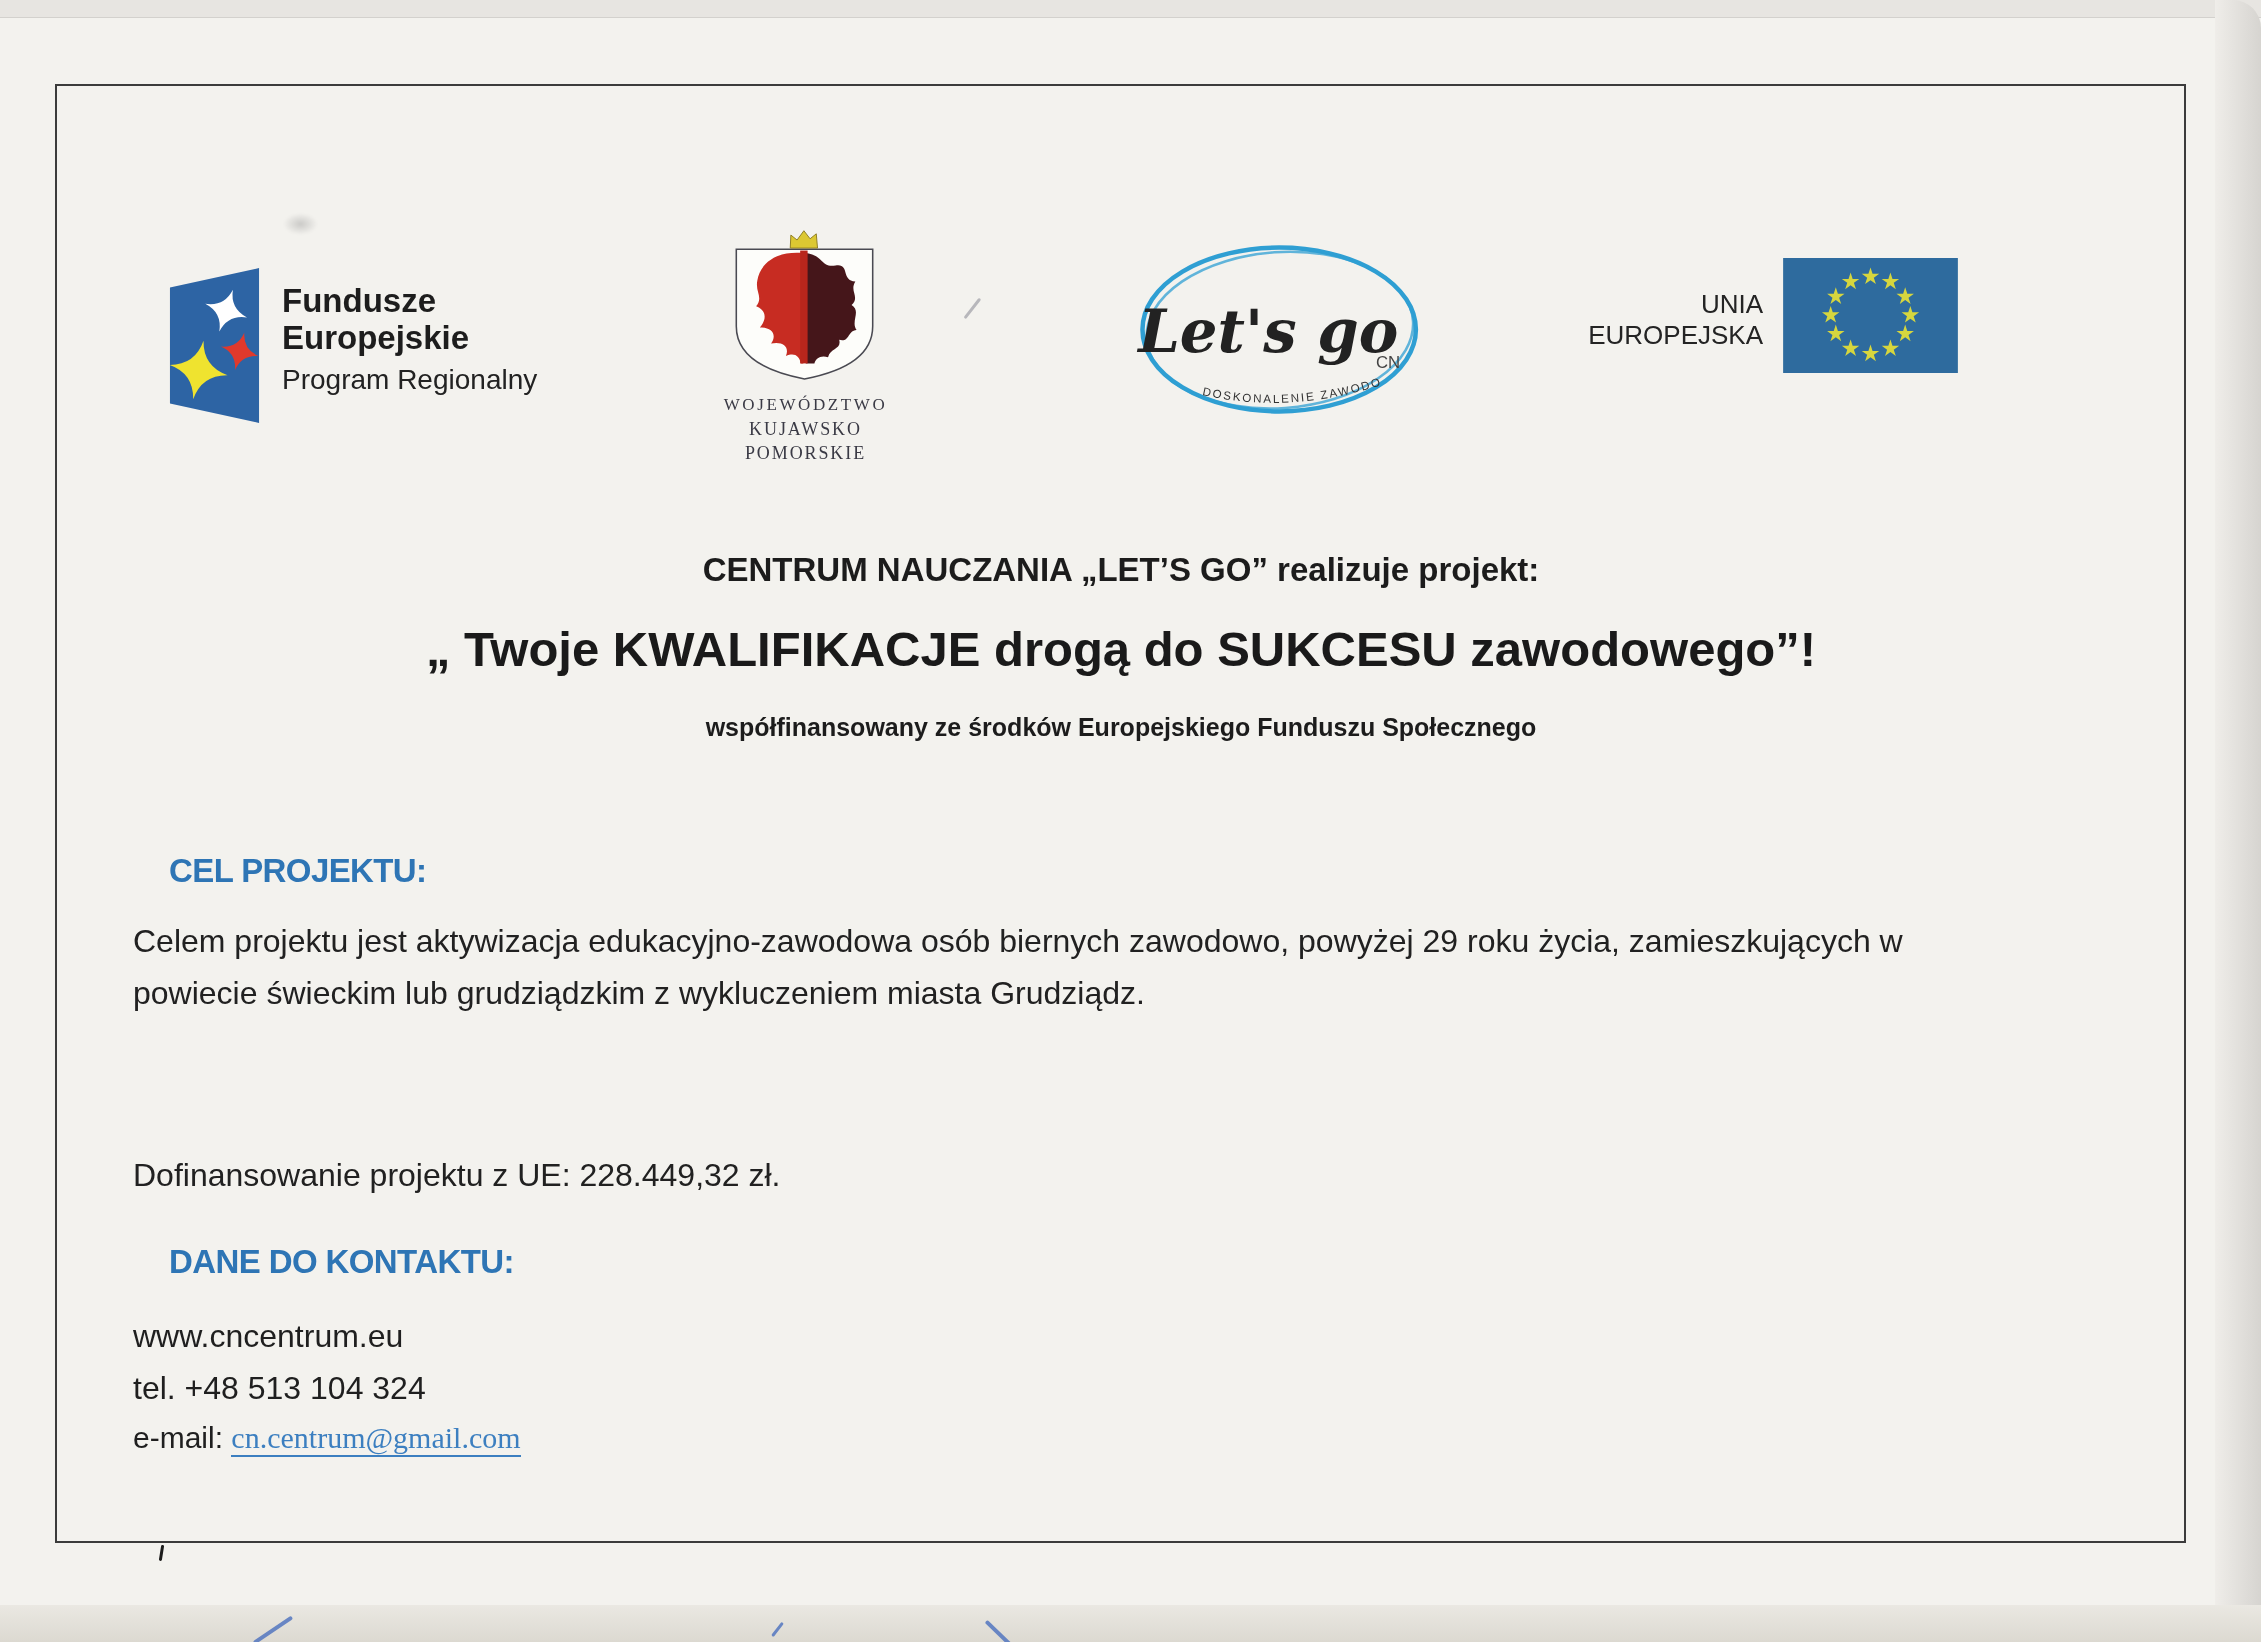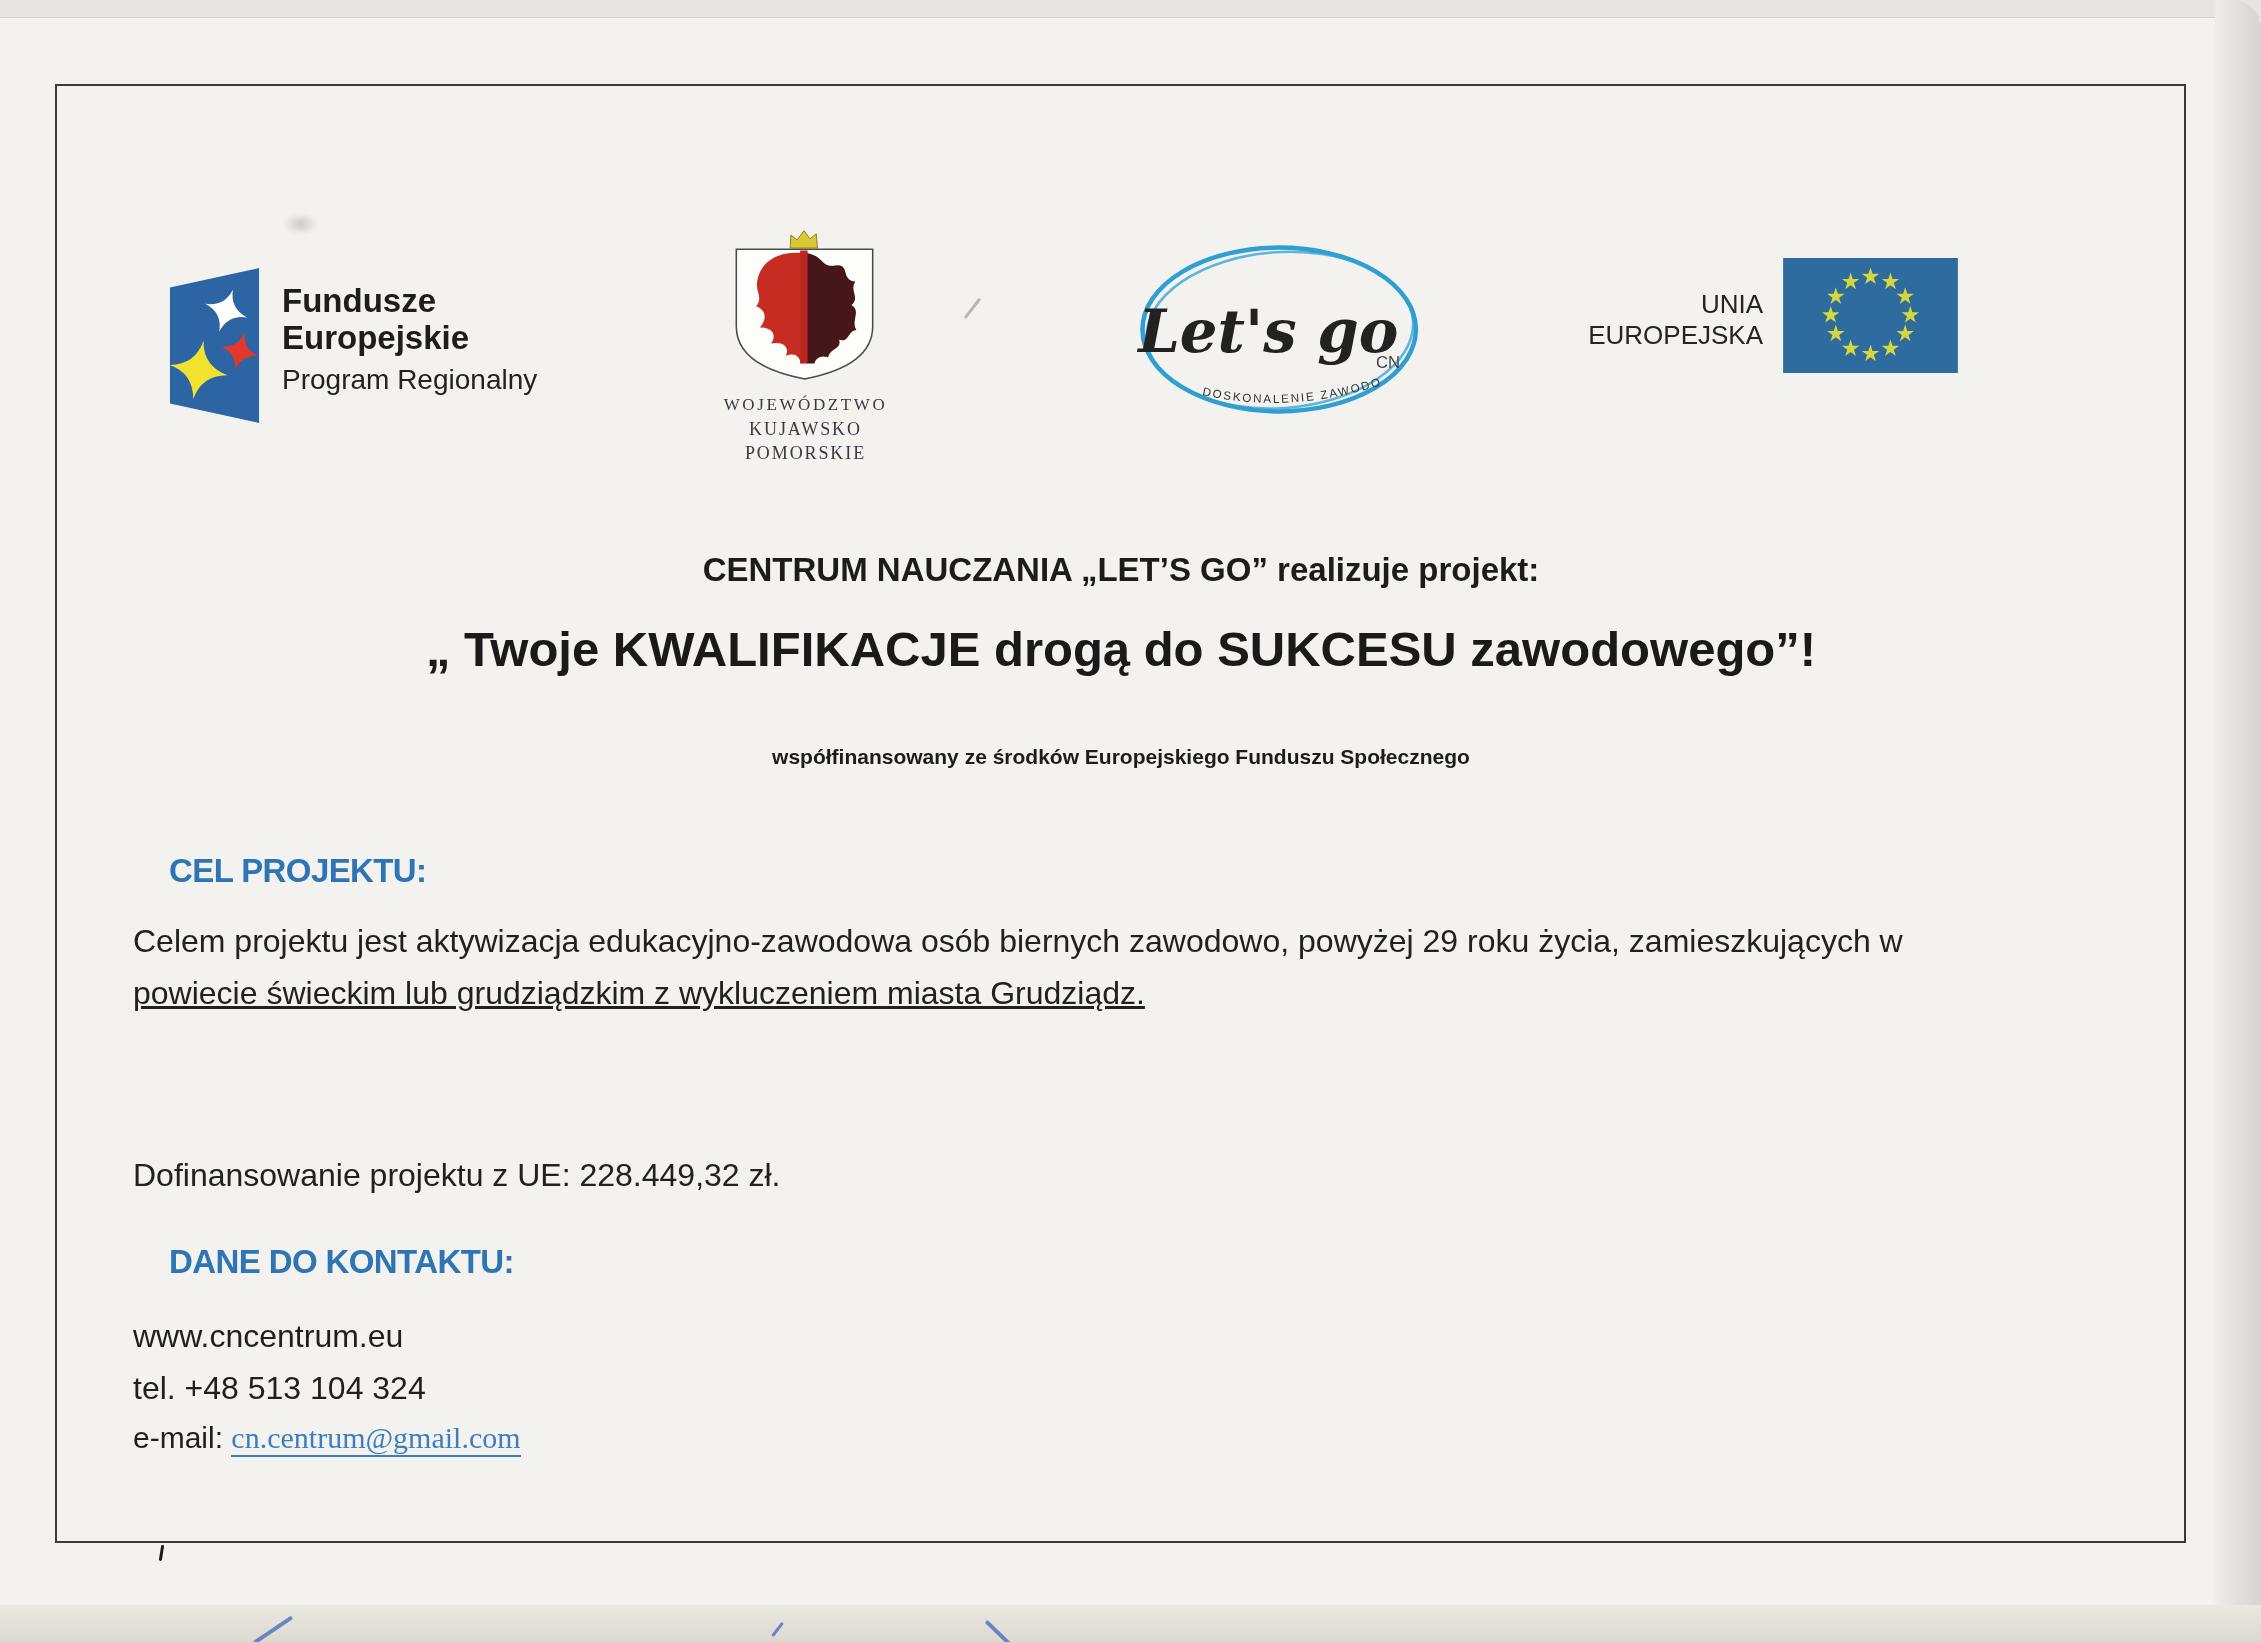--- a/index.html
+++ b/index.html
@@ -15,26 +15,26 @@
   .band-right{top:0;left:2215px;width:46px;height:1643px;
     background:linear-gradient(to right,#efede9,#d6d4d0);border-top-right-radius:28px;}
   .band-bottom{left:0;top:1605px;width:2261px;height:37px;
     background:linear-gradient(to bottom,#eae8e2,#dcd9d1);}
   
   .frame{left:55px;top:84px;width:2127px;height:1455px;border:2.6px solid #3b3b3b;}
   
   .centered{left:55px;width:2132px;text-align:center;}
   .title1{top:551px;font-size:33px;font-weight:bold;color:#1c1c1c;}
   .title2{top:621px;font-size:49px;font-weight:bold;color:#1a1a1a;}
-  .title3{top:713px;font-size:21px;font-weight:bold;color:#1c1c1c;margin-top:32px;}
+  .title3{top:713px;font-size:25px;font-weight:bold;color:#1c1c1c;}
   .h-blue{font-size:33px;font-weight:bold;color:#2E75B5;letter-spacing:-0.6px;margin-left:36px;}
   #cel-heading{left:133px;top:852px;}
   .body-line{left:133px;font-size:32px;color:#212121;}
   #para-line1{top:923px;}
-  #para-line2{top:975px;text-decoration:underline;}
+  #para-line2{top:975px;}
   #dof-line{left:133px;top:1109px;font-size:32px;color:#212121;margin-top:48px;}
   #dane-heading{left:133px;top:1243px;}
   #www-line{left:133px;top:1318px;font-size:32px;}
   #tel-line{left:133px;top:1370px;font-size:32px;}
   #email-line{left:133px;top:1421px;font-size:30px;}
   .email-link{color:#3C7FC0;text-decoration:none;border-bottom:2.6px solid #3C7FC0;
     padding-bottom:0.6px;cursor:pointer;font-family:Liberation Serif, serif;}
   
   #fe-logo-svg{left:166px;top:259px;}
   #fe-text{left:282px;top:273px;line-height:1.13;margin-top:9px;}

